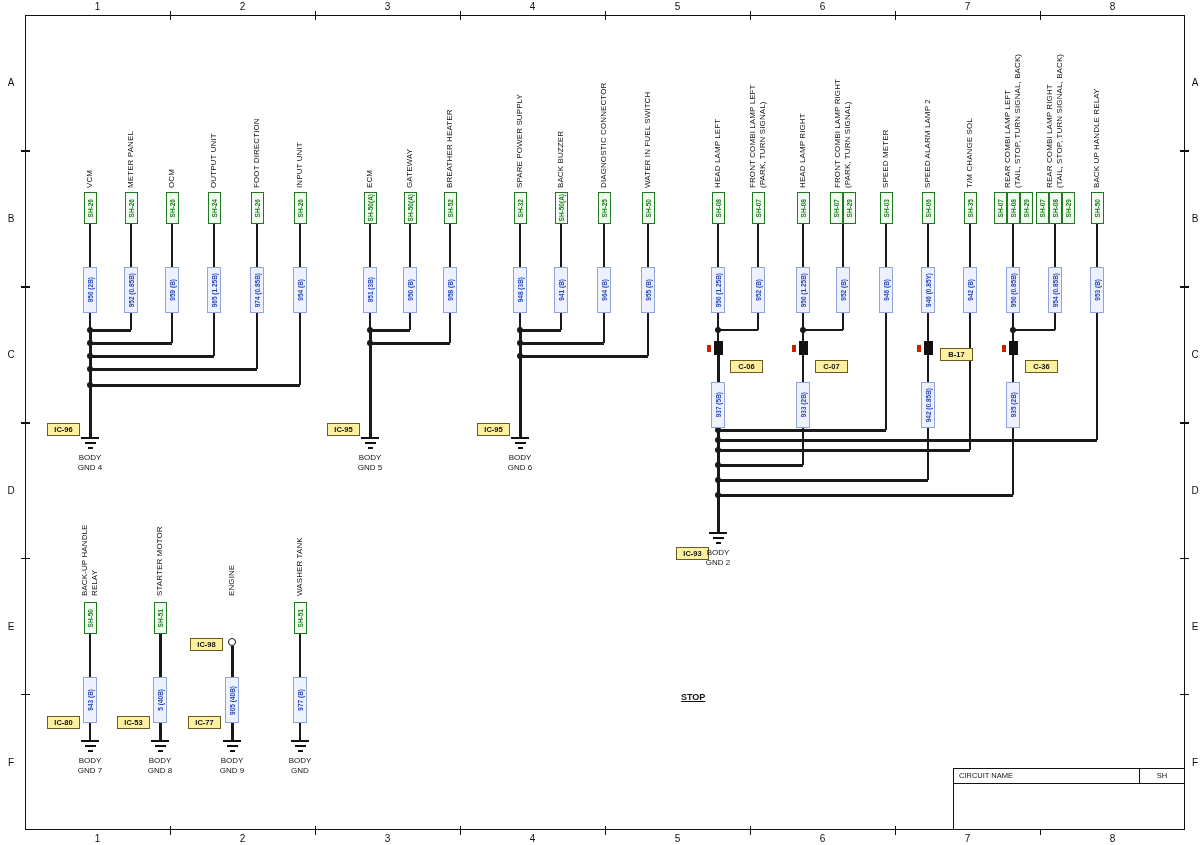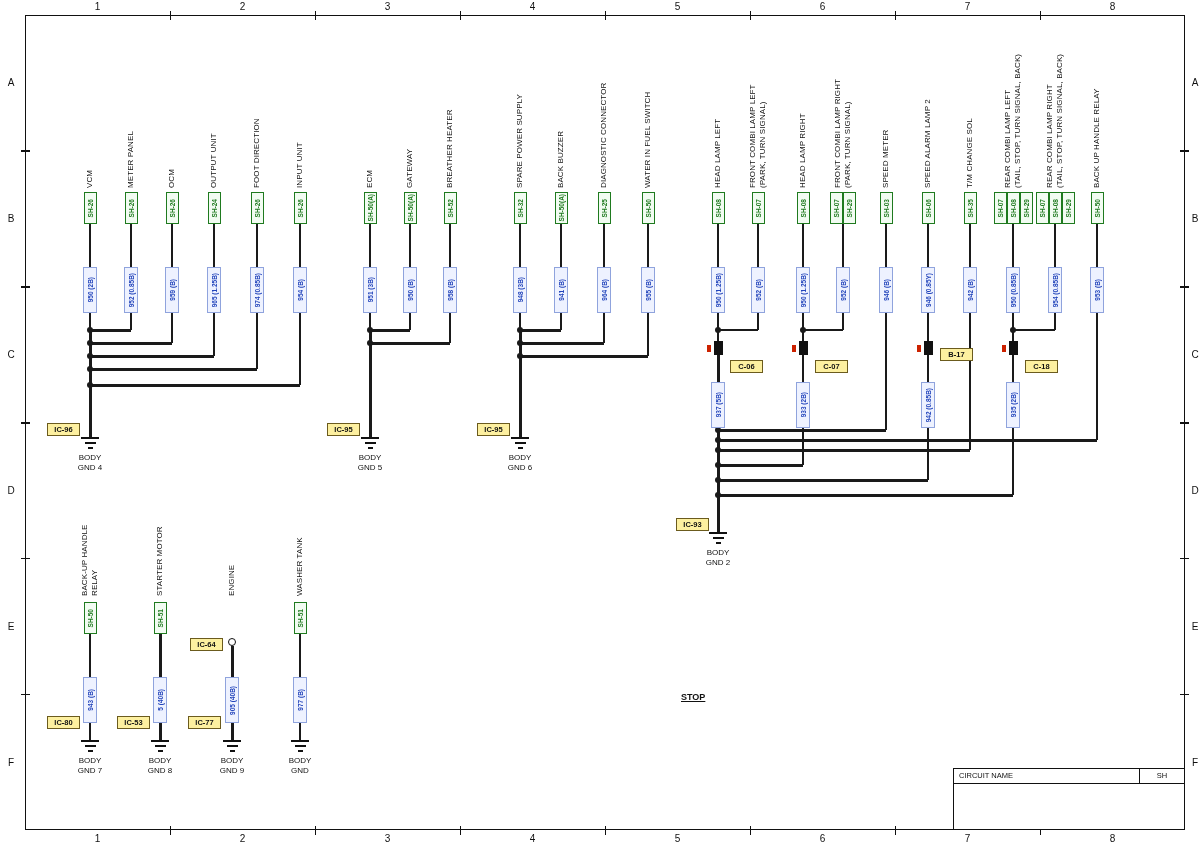--- a/index.html
+++ b/index.html
@@ -404,23 +404,23 @@
       <div class="conn" style="left: 923.5px; top: 341px;"></div>
       <div class="pinmark" style="left: 917px; top: 345px;"></div>
       <div class="conn" style="left: 1008.5px; top: 341px;"></div>
       <div class="pinmark" style="left: 1002px; top: 345px;"></div>
       <div class="ybox" style="left: 47px; top: 423px;">IC-96</div>
       <div class="ybox" style="left: 327px; top: 423px;">IC-95</div>
       <div class="ybox" style="left: 477px; top: 423px;">IC-95</div>
       <div class="ybox" style="left: 730px; top: 360px;">C-06</div>
       <div class="ybox" style="left: 815px; top: 360px;">C-07</div>
       <div class="ybox" style="left: 940px; top: 348px;">B-17</div>
-      <div class="ybox" style="left: 1025px; top: 360px;">C-18</div>
-      <div class="ybox" style="left: 676px; top: 518px;">IC-93</div>
-      <div class="ybox" style="left: 190px; top: 638px;">IC-64</div>
+      <div class="ybox" style="left: 1025px; top: 360px;">C-36</div>
+      <div class="ybox" style="left: 676px; top: 547px;">IC-93</div>
+      <div class="ybox" style="left: 190px; top: 638px;">IC-98</div>
       <div class="ybox" style="left: 47px; top: 716px;">IC-80</div>
       <div class="ybox" style="left: 117px; top: 716px;">IC-53</div>
       <div class="ybox" style="left: 188px; top: 716px;">IC-77</div>
       <div class="term" style="left: 228px; top: 638px;"></div>
       <div class="gndbar" style="left: 81px; top: 437px; width: 18px;"></div>
       <div class="gndbar" style="left: 84.5px; top: 442px; width: 11px;"></div>
       <div class="gndbar" style="left: 87.5px; top: 447px; width: 5px;"></div>
       <div class="gndlabel" style="left: 60px; top: 453px;">BODY
 GND 4</div>
       <div class="gndbar" style="left: 361px; top: 437px; width: 18px;"></div>

